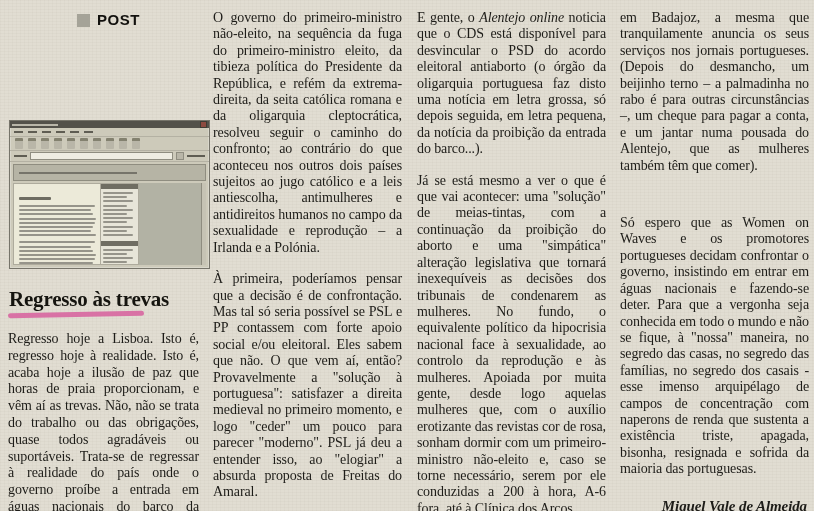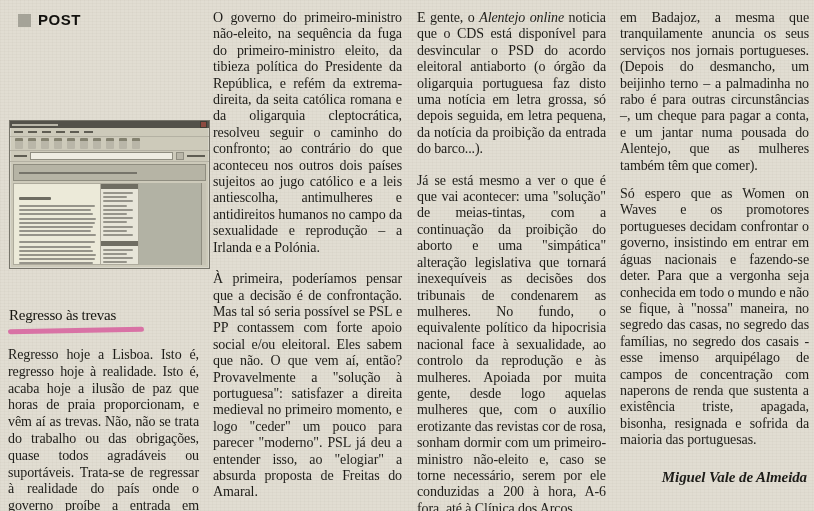--- a/index.html
+++ b/index.html
@@ -12,25 +12,25 @@
     font-family:"Liberation Serif", serif;color:#1d1c18;
   }
   
   .col{position:absolute;top:10px;width:189px;font-size:14px;line-height:16.4px;
        text-align:justify;letter-spacing:-0.1px;hyphens:auto;}
   #col1{left:8px;width:191px;top:8px;text-align:left;}
   #col2{left:213px;}
   #col3{left:417px;}
   #col4{left:620px;}
   .col p{margin:0 0 15px 0;}
-  #col4 p.gap-after{margin-bottom:12px;}
+  #col4 p.gap-after{margin-bottom:41px;}
   
   .kicker{display:flex;align-items:center;gap:7px;margin:4px 0 6px 10px;
           font-family:"Liberation Sans", sans-serif;font-weight:bold;font-size:15px;
-          letter-spacing:.5px;color:#12110e;}
+          letter-spacing:.5px;color:#12110e;justify-content:center;}
   .kicker-square{width:13px;height:13px;background:#a5a398;display:inline-block;}
   .masthead{margin-left:10px;font-family:"Liberation Sans", sans-serif;font-weight:bold;
             font-size:38px;line-height:36px;color:#14130f;}
   .masthead .tline{display:inline-block;transform:scaleX(.58);transform-origin:left center;
                    white-space:nowrap;letter-spacing:0;}
   
   .shot{position:absolute;left:1px;top:112px;width:199px;height:147px;
         border:1px solid #76746a;background:#cdcaba;display:flex;flex-direction:column;
         box-shadow:0 0 0 1px rgba(255,255,255,.25) inset;}
   .sh-title{height:7px;background:#53514a;display:flex;align-items:center;
@@ -62,21 +62,21 @@
   .ph{height:2px;background:#96948a;margin:0 0 2.2px 0;border-radius:1px;}
   .ph:nth-child(3n){width:96%;}
   .ph:nth-child(4n+1){width:99%;}
   .ph:nth-child(5n+2){width:93%;}
   .ph.t{width:42%;height:3px;background:#6e6c62;margin:6px 0 5px 0;}
   .grp{margin-bottom:5px;}
   .sh-side .ph{width:80%;margin-left:2px;}
   .sh-side .ph:nth-child(2n){width:66%;}
   .sb-hdr{height:5px;background:#6f6d62;margin:0 0 3px 0;}
   
-  .headline{margin:28px 0 2px 1px;font-weight:normal;font-size:15px;line-height:22px;
+  .headline{margin:12px 0 2px 1px;font-weight:bold;font-size:21px;line-height:22px;
             letter-spacing:-.2px;color:#15140f;}
   .headline-underline{width:136px;height:5px;background:#d75f9e;border-radius:3px;
             margin:1px 0 14px 0;transform:rotate(-1deg);opacity:.85;}
   .lead{font-size:14px;line-height:16.8px;text-align:justify;margin:0 2px 0 1px;}
   
   .byline{display:block;text-align:right;font-weight:bold;font-style:italic;
           font-size:15px;margin-top:20px;padding-right:2px;}
   .ital{font-style:italic;}
 </style>
 </head>

